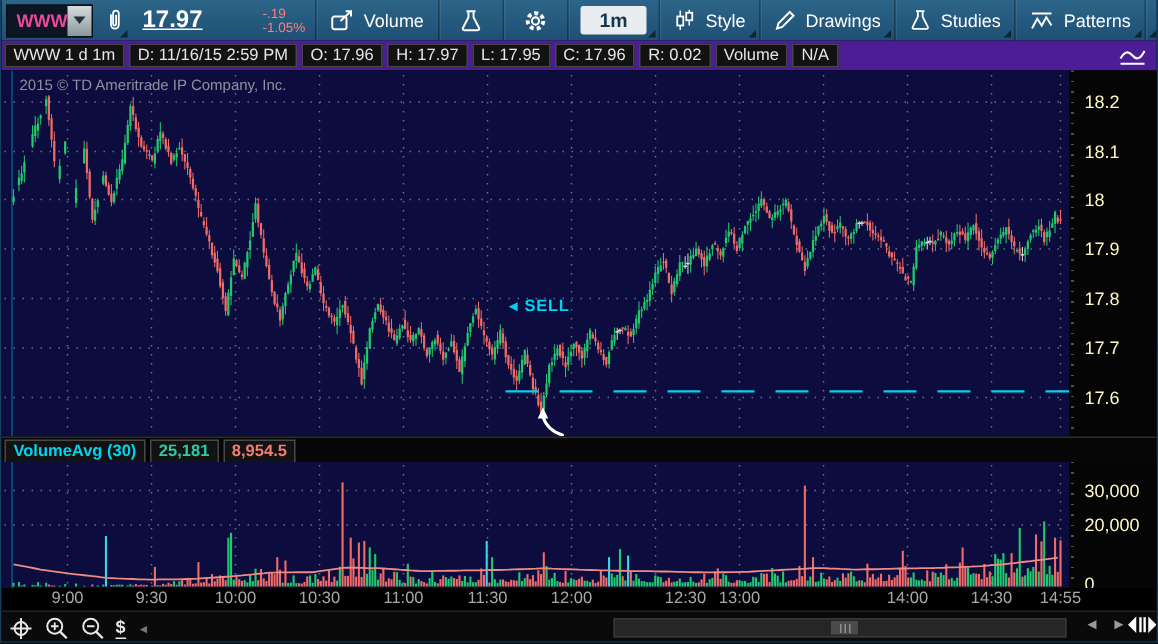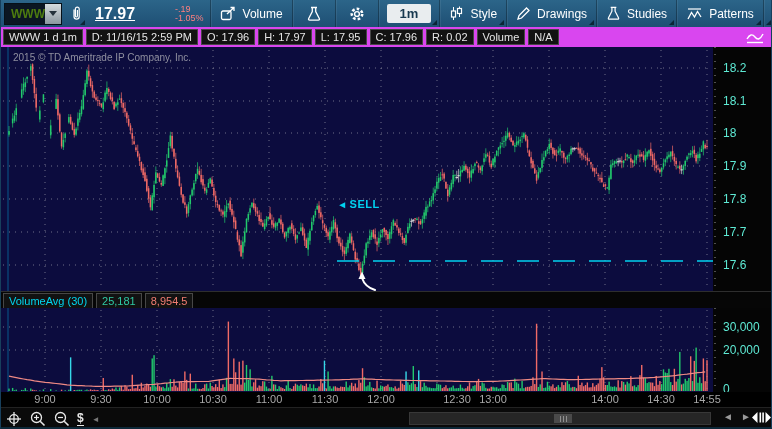--- a/index.html
+++ b/index.html
@@ -9,49 +9,49 @@
   
   .toolbar{position:absolute;left:0;top:0;width:772px;height:27px;
            background:linear-gradient(#2c6589,#1e4f74);display:flex;align-items:center;}
   .tbtn{display:flex;align-items:center;gap:6px;color:#fff;font-size:12px;height:27px;padding:0 9px;
         position:relative;border-left:1px solid rgba(0,0,0,.30);box-shadow:inset 1px 0 rgba(255,255,255,.07);cursor:pointer;white-space:nowrap;}
   .tbtn.first{border-left:none;box-shadow:none;}
   .dd::after{content:'';position:absolute;right:2px;bottom:2px;width:0;height:0;
              border-left:5px solid transparent;border-bottom:5px solid rgba(8,28,42,.85);}
   .symbox{display:flex;align-items:stretch;width:92px;height:20px;margin:0 4px 0 3px;
           background:#0b1622;border:1px solid #061018;}
-  .symtext{flex:1;color:#4d7c0f;font-size:12px;font-weight:bold;padding:3px 0 0 6px;}
+  .symtext{flex:1;color:#ec4899;font-size:12px;font-weight:bold;padding:3px 0 0 6px;}
   .symdrop{width:16px;background:linear-gradient(#d6dcdf,#8b979e);display:flex;align-items:center;justify-content:center;}
   .symdrop i{width:0;height:0;border-left:4px solid transparent;border-right:4px solid transparent;border-top:5px solid #24313a;}
   .bigprice{color:#fff;font-size:16px;font-weight:bold;padding:0 4px 0 8px;text-decoration:underline;}
   .chg{font-size:9px;line-height:9px;color:#ff7f7f;padding-right:6px;margin-left:36px;}
   .oneM{background:#e9edef;color:#16384f;font-weight:bold;font-size:13px;border-radius:2px;
         height:19px;display:flex;align-items:center;padding:0 13px;margin:0 2px;}
   .spacer{flex:1;}
   svg.ticon{display:block;}
   
-  .infobar{position:absolute;left:0;top:27px;width:772px;height:20px;background:#d946ef;}
+  .infobar{position:absolute;left:0;top:27px;width:772px;height:20px;background:#4c1d95;}
   .infobar .row{display:flex;gap:3px;padding:2px 0 0 2px;}
   .seg{border:1px solid #474747;background:#121212;color:#e6e6e6;font-size:11px;
        height:14px;line-height:14px;padding:0 5px;white-space:nowrap;}
   .wavebtn{position:absolute;right:6px;top:2px;width:24px;height:16px;display:flex;align-items:center;justify-content:center;cursor:pointer;}
   
   .chartarea{position:absolute;left:0;top:47px;width:772px;height:184px;background:#050505;text-align:right;}
   .plotbg{position:absolute;left:0;top:0;width:712px;height:244px;background:#0c0c3e;}
   .gutter{position:absolute;left:712px;top:0;width:60px;height:244px;background:#050505;}
   .copyright{position:absolute;left:12px;top:5px;color:#8f8f9f;font-size:10px;}
   .sellmark{position:absolute;left:336px;top:149px;color:#00d2f0;font-weight:bold;font-size:11px;
             display:flex;align-items:center;gap:2px;letter-spacing:.5px;cursor:pointer;}
   .sellmark .tri{font-size:10px;}
-  .axlabel{position:absolute;color:#5eead4;font-size:12px;}
+  .axlabel{position:absolute;color:#fef9c3;font-size:12px;}
   .minorticks{position:absolute;left:713px;top:0;width:2px;height:244px;
               background:repeating-linear-gradient(#8a8a8a 0 1px,transparent 1px 7px);opacity:.55;}
   
   .volheader{position:absolute;left:0;top:291px;width:772px;height:17px;background:#060606;border-top:1px solid #2e2e2e;}
-  .volheader .row{display:flex;gap:3px;padding:1px 0 0 2px;}
+  .volheader .row{display:flex;gap:3px;padding:1px 0 0 2px;font-weight:bold;}
   .cyantxt{color:#00d5ef;} .tealtxt{color:#2fc9a4;}
   .redtxt2{color:#f27d73;}
   
   .volarea{position:absolute;left:0;top:308px;width:772px;height:84px;background:#050505;}
   .volbg{position:absolute;left:0;top:0;width:712px;height:84px;background:#0c0c3e;}
   .volgutter{position:absolute;left:712px;top:0;width:60px;height:84px;background:#050505;}
   .volticks{position:absolute;left:713px;top:0;width:2px;height:84px;
             background:repeating-linear-gradient(#8a8a8a 0 1px,transparent 1px 7px);opacity:.55;}
   
   .timeaxis{position:absolute;left:0;top:392px;width:772px;height:15px;background:#000;}

